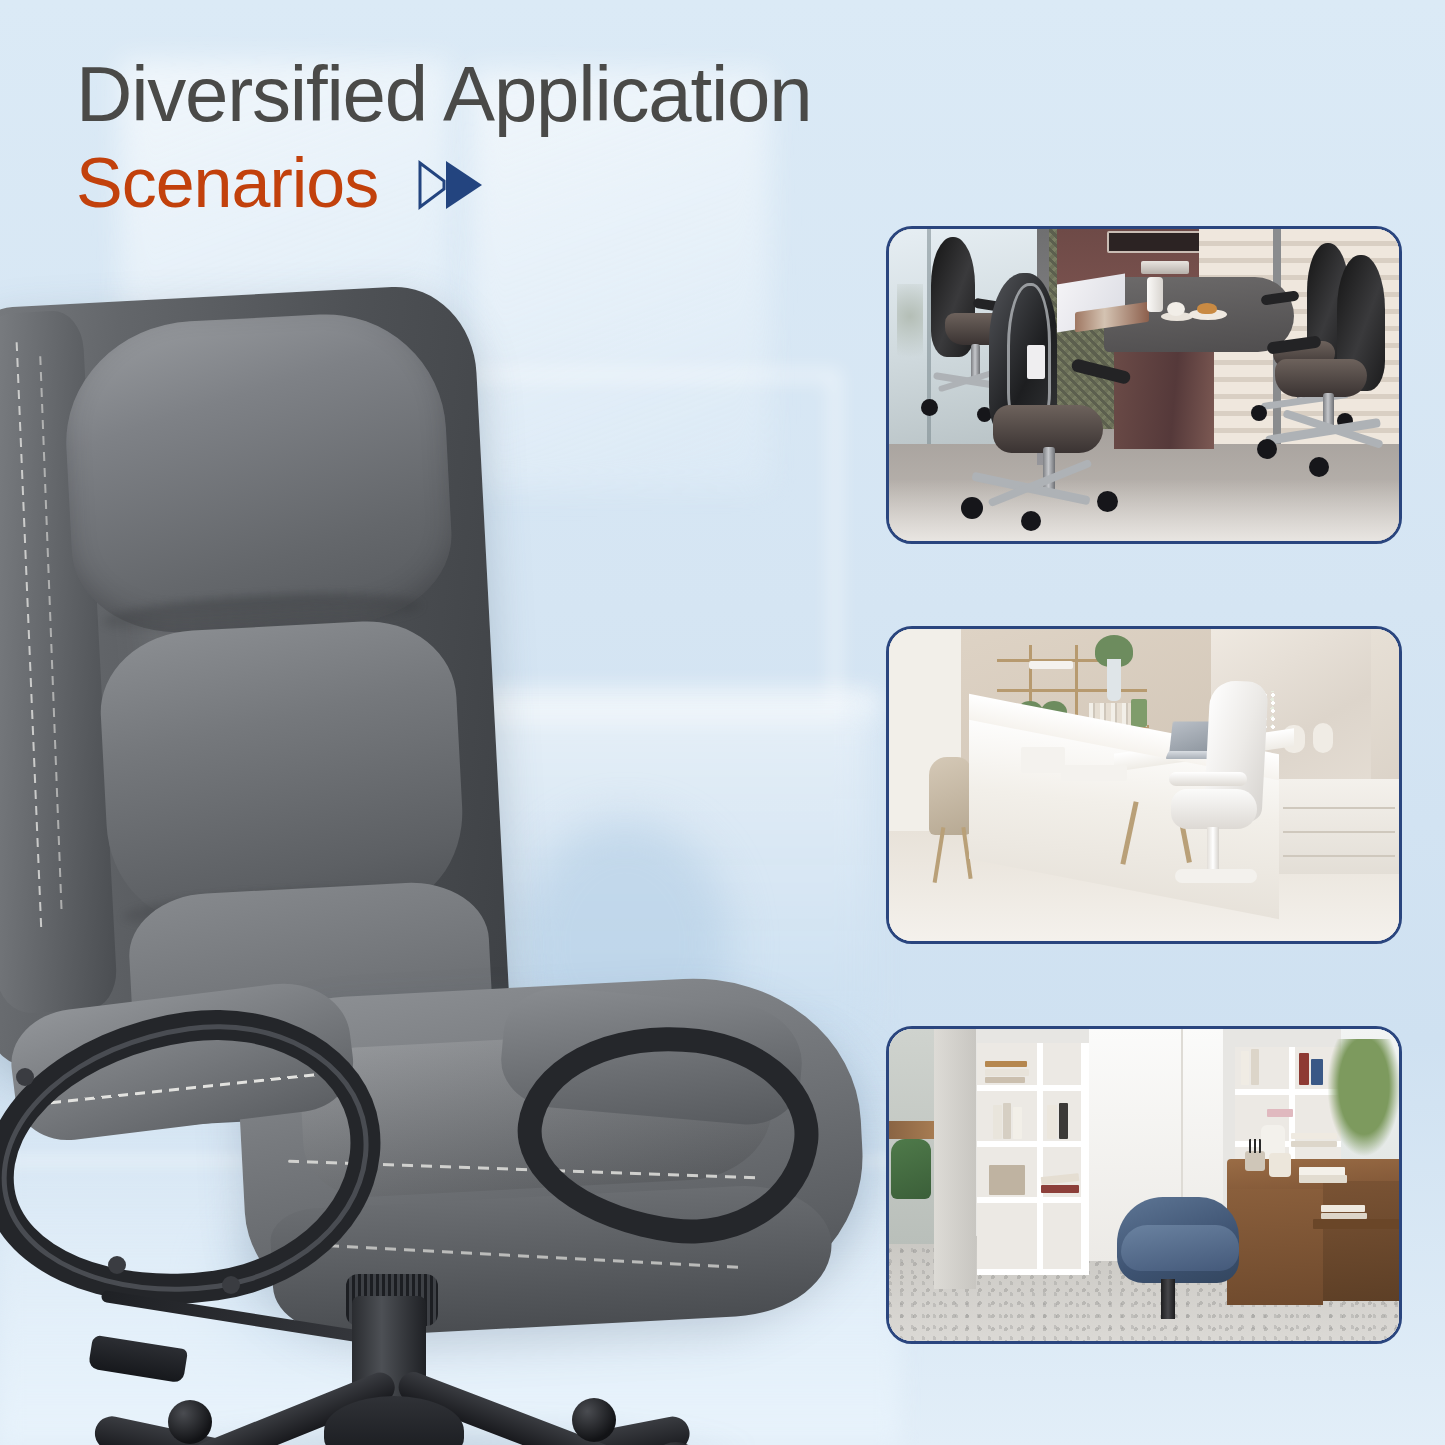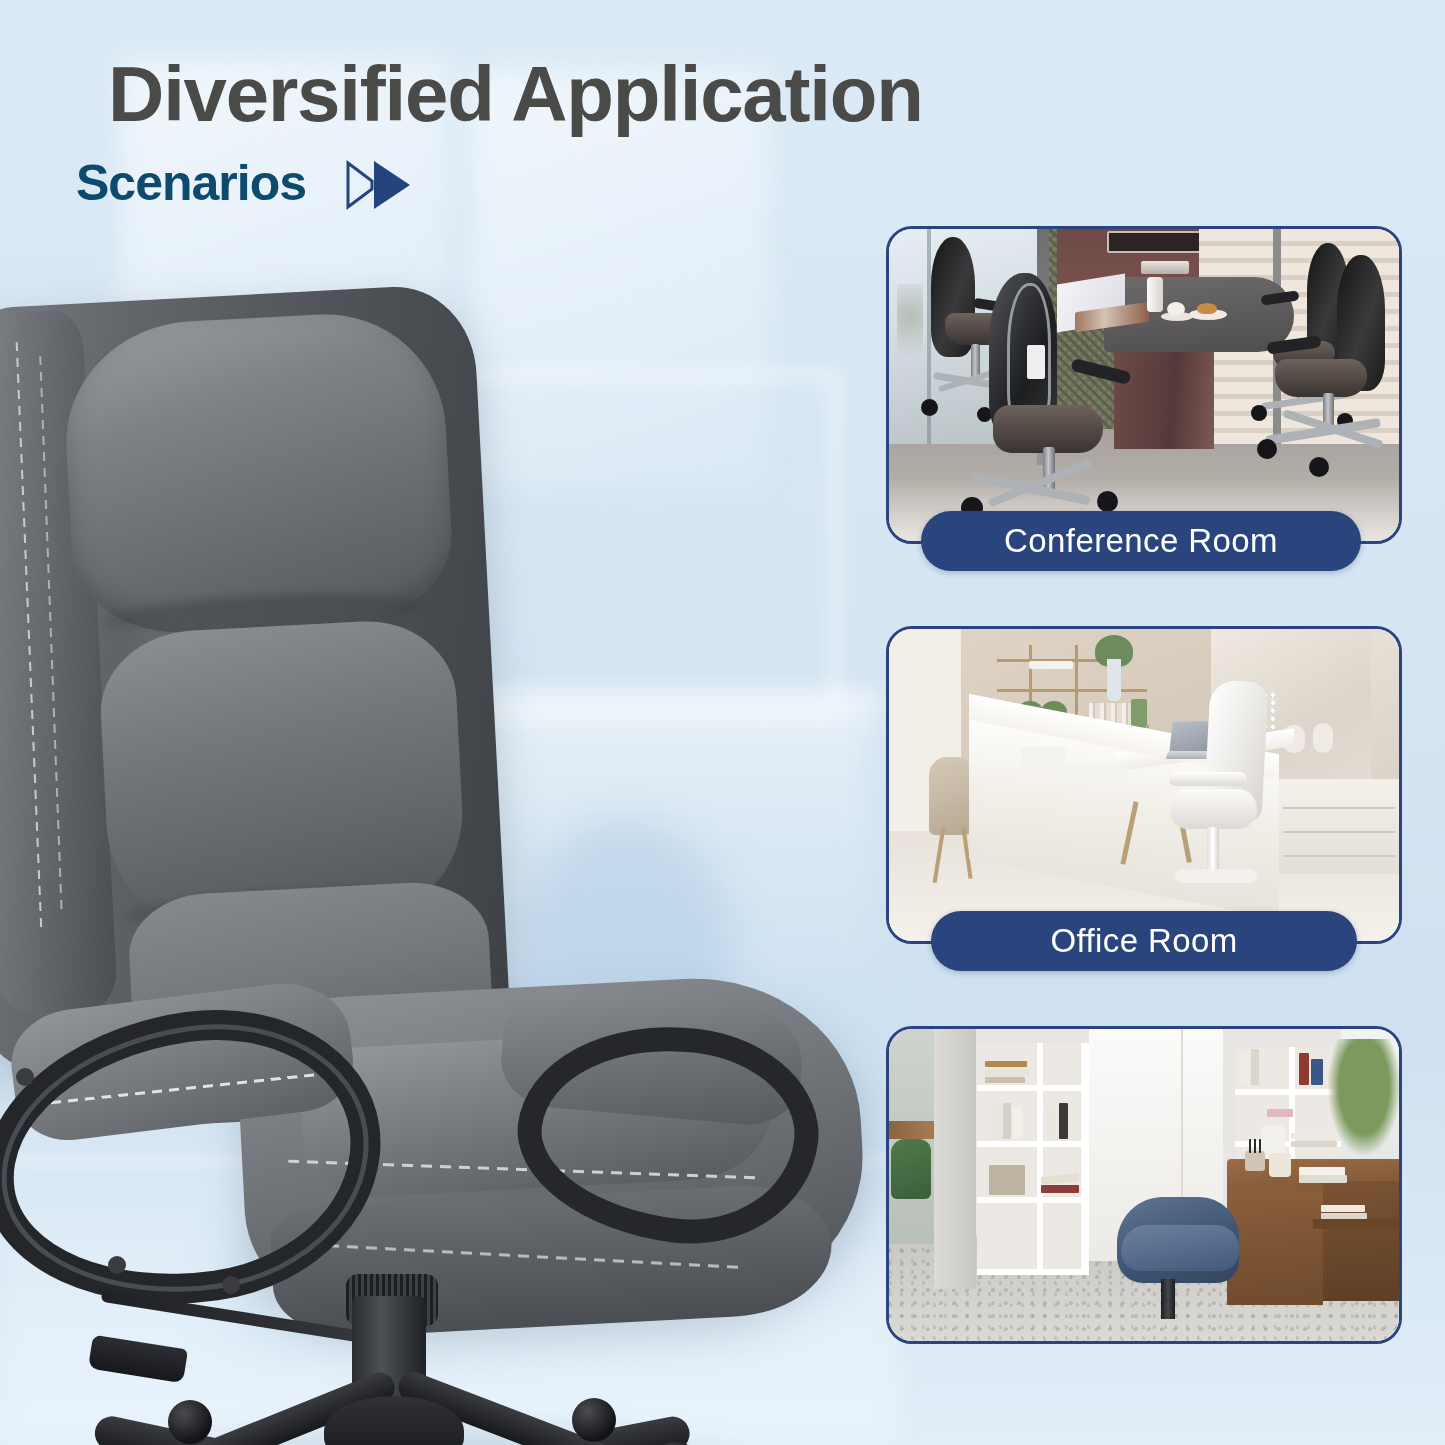--- a/index.html
+++ b/index.html
@@ -78,36 +78,35 @@
 
   
   .headline {
     position: absolute;
     left: 76px;
     top: 55px;
     width: 760px;
   }
   .headline-l1 {
     font-size: 78px;
-    font-weight: bold;
+    font-weight: normal;
     color: #4a4a48;
     letter-spacing: -1.2px;
     line-height: 1.0;
     white-space: nowrap;
-    margin-left: 32px;
   }
   .headline-row2 {
     display: flex;
     align-items: center;
     margin-top: 14px;
   }
   .headline-l2 {
-    font-size: 50px;
-    font-weight: bold;
-    color: #0c4a6e;
+    font-size: 70px;
+    font-weight: normal;
+    color: #c2410c;
     letter-spacing: -1px;
     line-height: 1.0;
     white-space: nowrap;
   }
   .arrow-icon {
     margin-left: 36px;
     display: block;
     margin-top: 8px;
   }
 
@@ -747,21 +746,20 @@
             <div class="cd-seat" style="left:386px;top:130px;width:92px;height:38px;"></div>
             <div class="cd-arm" style="left:378px;top:110px;width:54px;height:12px;transform:rotate(-8deg);"></div>
             <div class="cd-post" style="left:434px;top:164px;width:11px;height:40px;"></div>
             <div class="cd-star" style="left:376px;top:198px;width:116px;height:9px;transform:rotate(-9deg);"></div>
             <div class="cd-star" style="left:392px;top:196px;width:104px;height:8px;transform:rotate(18deg);"></div>
             <div class="cd-caster" style="left:368px;top:210px;width:20px;height:20px;"></div>
             <div class="cd-caster" style="left:420px;top:228px;width:20px;height:20px;"></div>
           </div>
         </div>
       </div>
-      <div class="badge badge-wide">Conference Room</div>
     </div>
 
     <div class="photo-card">
       <div class="photo-inner">
         <div class="p2">
           <div class="p2-wallL"></div>
           <div class="p2-wall"></div>
           <div class="p2-marbleA"></div>
           <div class="p2-marbleB"></div>
           <div class="p2-floor"></div>
@@ -805,21 +803,20 @@
           <div class="p2-laptop"></div>
           <div class="p2-laptopbase"></div>
 
           <div class="p2-whitechair"></div>
           <div class="p2-wcarm"></div>
           <div class="p2-wcseat"></div>
           <div class="p2-wcpost"></div>
           <div class="p2-wcstar"></div>
         </div>
       </div>
-      <div class="badge badge-mid">Office Room</div>
     </div>
 
     <div class="photo-card">
       <div class="photo-inner">
         <div class="p3">
           <div class="p3-floor"></div>
           <div class="p3-left"></div>
           <div class="p3-greendesk"></div>
           <div class="p3-greenchair"></div>
           <div class="p3-pillar"></div>

